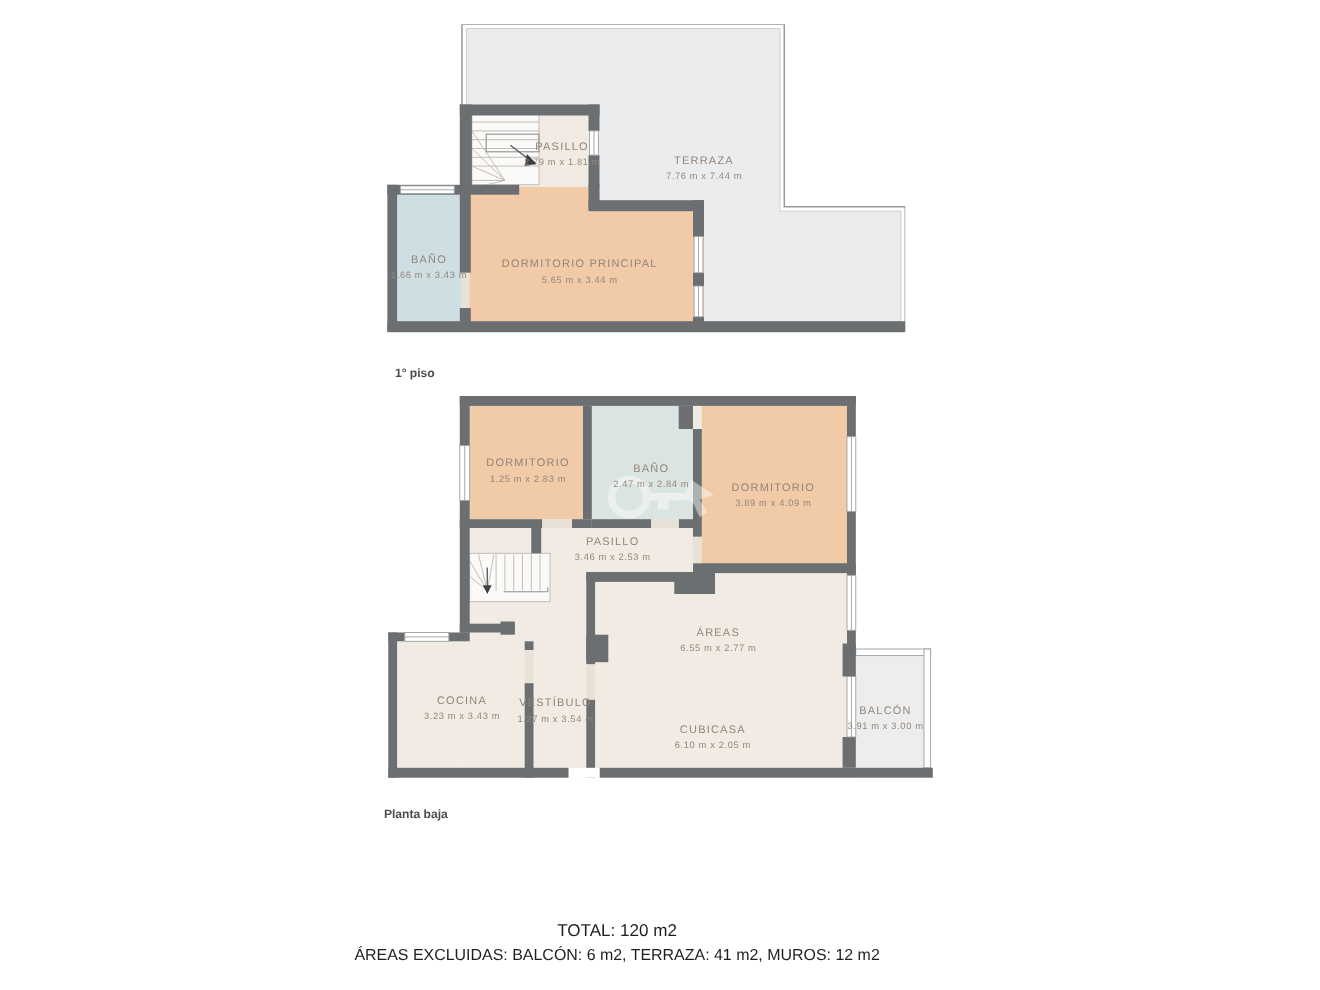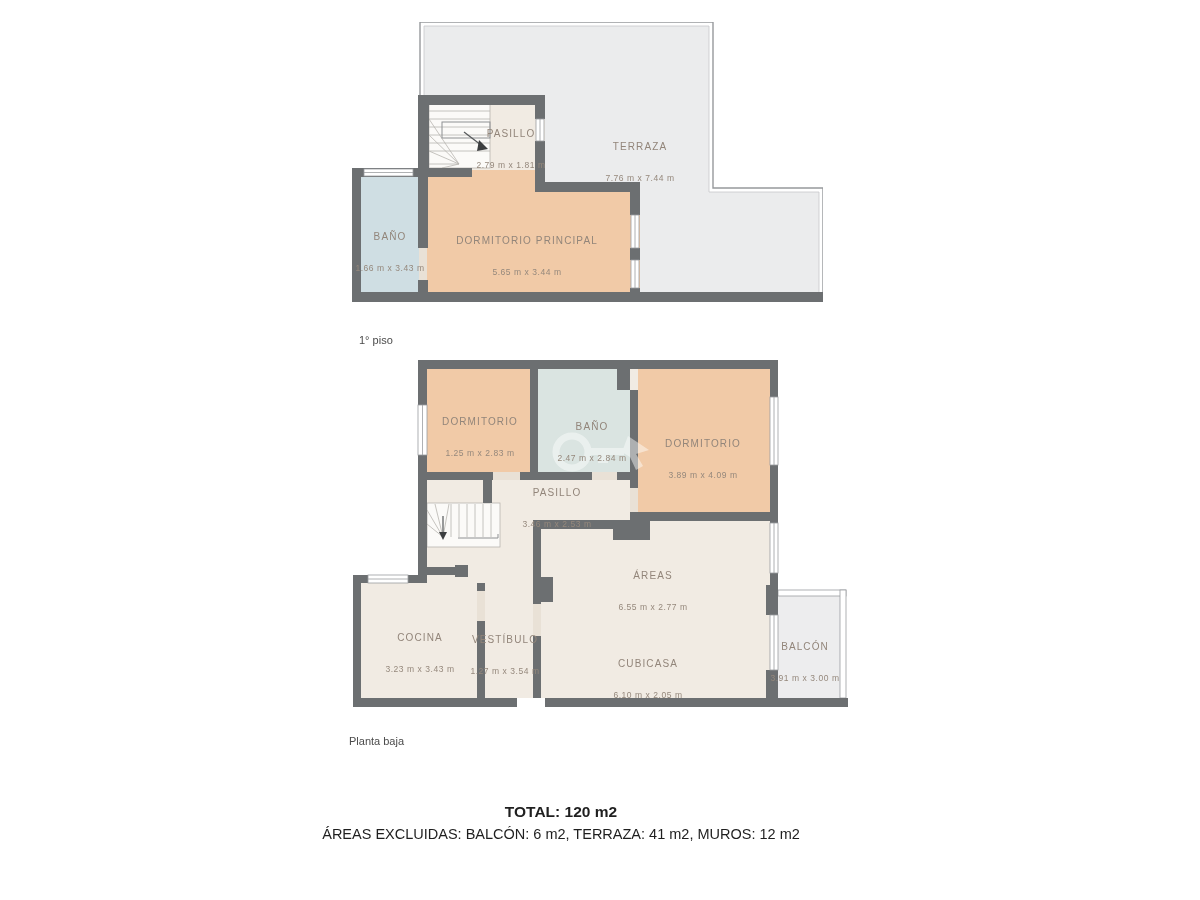--- a/index.html
+++ b/index.html
@@ -1,25 +1,25 @@
 <!DOCTYPE html>
 <html><head>
 <meta charset="utf-8">
 <style>
   html,body{margin:0;padding:0;background:#ffffff;}
   #canvas{position:relative;width:1200px;height:900px;background:#ffffff;overflow:hidden;
           font-family:"Liberation Sans", sans-serif;}
   .plan-svg{position:absolute;z-index:1;}
   .rlabel{position:absolute;transform:translateX(-50%);text-align:center;white-space:nowrap;z-index:3;}
   .rname{font-size:10px;letter-spacing:1.1px;color:#92857a;font-weight:400;}
-  .rdims{font-size:8.5px;letter-spacing:.55px;color:#95887c;margin-top:21px;}
-  .floor-caption{position:absolute;font-size:11px;color:#4b4b4b;z-index:3;}
+  .rdims{font-size:8.5px;letter-spacing:.55px;color:#95887c;margin-top:3px;}
+  .floor-caption{position:absolute;font-size:11px;color:#4b4b4b;z-index:3;font-weight:bold;}
   .summary{position:absolute;left:561px;top:803px;transform:translateX(-50%);
            text-align:center;color:#1f1f1f;z-index:3;white-space:nowrap;}
-  .summary-total{font-size:15.5px;font-weight:700;margin-bottom:5px;}
+  .summary-total{font-size:15.5px;font-weight:400;margin-bottom:5px;margin-top:35px;}
   .summary-line{font-size:14.5px;margin-bottom:5px;}
   .disclaimer{position:absolute;left:598px;top:871px;transform:translateX(-50%);
               font-size:8.5px;letter-spacing:.35px;color:#c9cbcc;z-index:3;white-space:nowrap;}
   .disclaimer .i{margin-right:4px;}
 </style>
 </head>
 <body>
 
 <div id="canvas">
 

